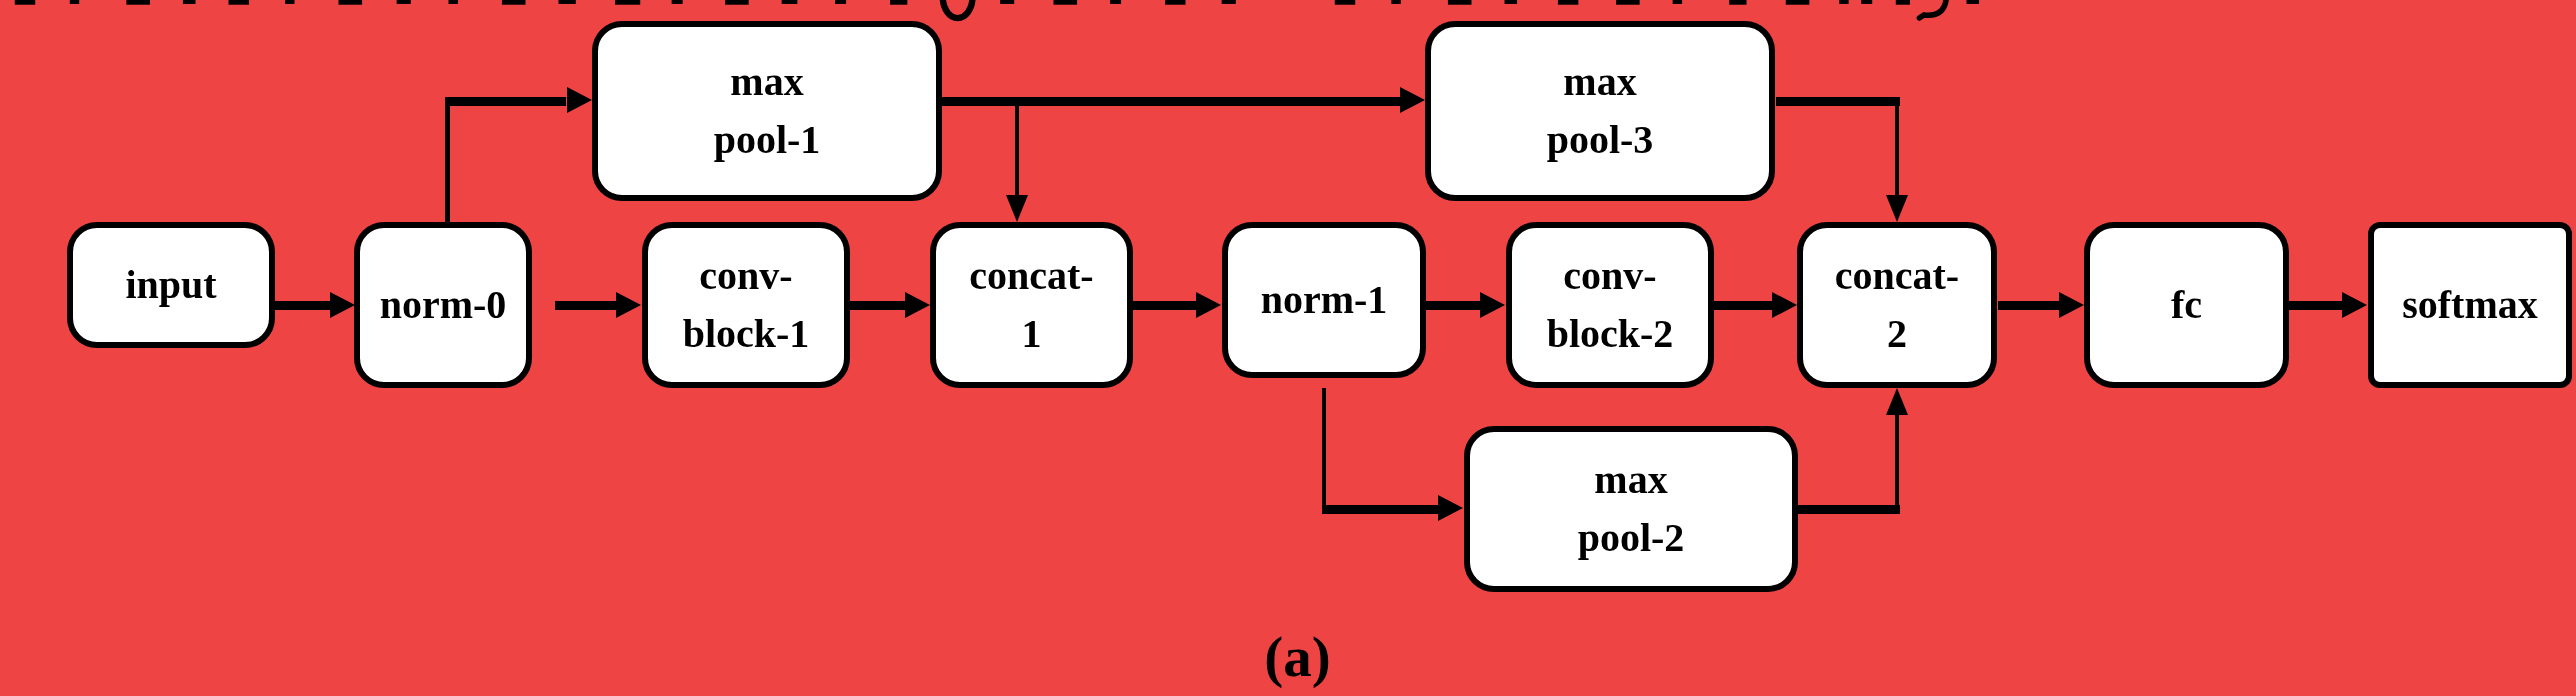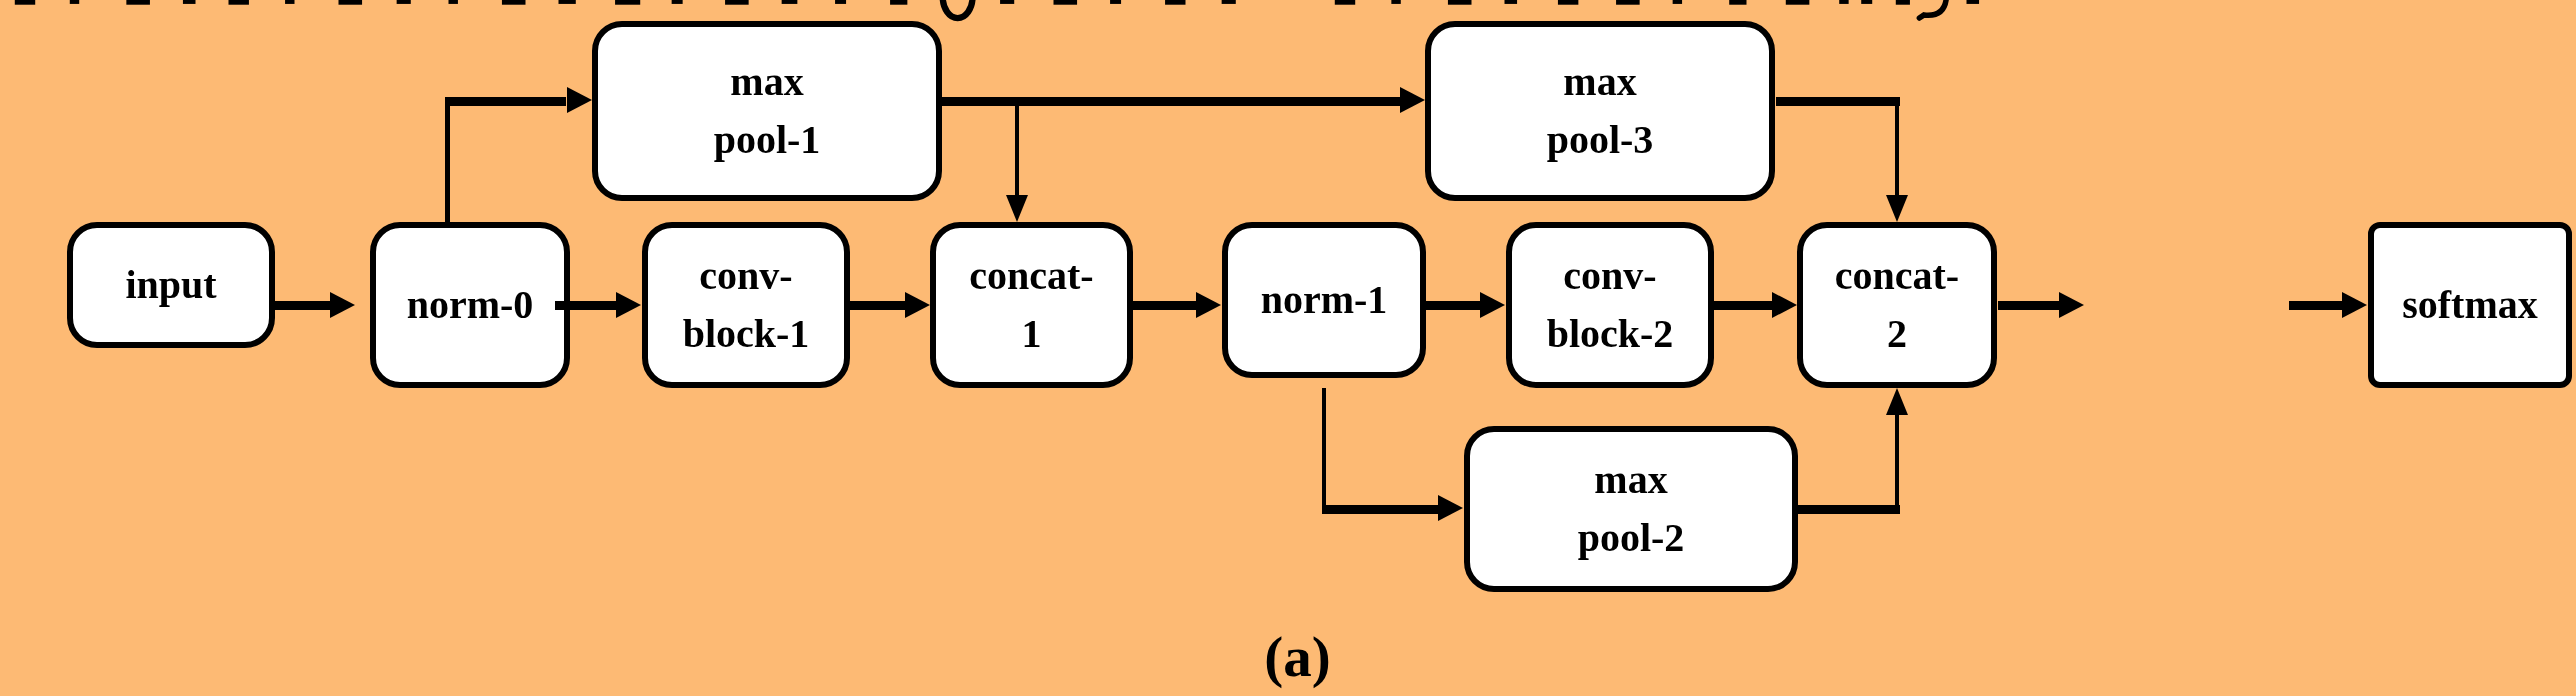--- a/index.html
+++ b/index.html
@@ -1,16 +1,16 @@
 <!DOCTYPE html>
 <html style="font-size:12.7px"><head>
 <meta charset="utf-8">
 <style>
   html,body{margin:0;padding:0;background:#fff;}
-  .canvas{position:relative;width:2576px;height:696px;background:#fdba74;overflow:hidden;
+  .canvas{position:relative;width:2576px;height:696px;background:#ef4444;overflow:hidden;
           font-family:"Liberation Serif","DejaVu Serif",serif;}
   .node{position:absolute;box-sizing:border-box;background:#fff;border:6.3px solid #000;
         border-radius:30px;display:flex;align-items:center;justify-content:center;
         text-align:center;font-weight:700;font-size:40px;line-height:1.45;color:#000;
         white-space:pre-line;}
   .hl{position:absolute;height:8.7px;background:#000;}
   .vl{position:absolute;width:4.8px;background:#000;}
   .vthin{position:absolute;width:4px;background:#000;}
   .ah{position:absolute;width:0;height:0;}
   .ah.r{border-top:13.5px solid transparent;border-bottom:13.5px solid transparent;border-left:25px solid #000;}
@@ -66,30 +66,31 @@
     <ellipse cx="1208" cy="-4" rx="19" ry="27" fill="none" stroke="#000" stroke-width="8"></ellipse>
     <path d="M 2466 0 C 2464 13, 2456 21, 2438 19 l -6 4" fill="none" stroke="#000" stroke-width="7" stroke-linecap="round"></path>
   </svg>
 
   <div class="node" style="left:592px;top:21.4px;width:350px;height:180px;">max
 pool-1</div>
   <div class="node" style="left:1425px;top:21.4px;width:350px;height:180px;">max
 pool-3</div>
 
   <div class="node" style="left:67px;top:222px;width:208px;height:126px;">input</div>
-  <div class="node" style="left:370px;top:222px;width:200px;height:166px;">norm-0</div>
+  <div class="node" style="left:354px;top:222px;width:178px;height:166px;">norm-0</div>
   <div class="node" style="left:642px;top:222px;width:208px;height:166px;">conv-
 block-1</div>
   <div class="node" style="left:930px;top:222px;width:203px;height:166px;">concat-
 1</div>
   <div class="node" style="left:1222px;top:222px;width:204px;height:156px;">norm-1</div>
   <div class="node" style="left:1506px;top:222px;width:208px;height:166px;">conv-
 block-2</div>
   <div class="node" style="left:1797px;top:222px;width:200px;height:166px;">concat-
 2</div>
+  <div class="node" style="left:2084px;top:222px;width:205px;height:166px;">fc</div>
   <div class="node" style="left:2368px;top:222px;width:204px;height:166px;border-radius:12px;">softmax</div>
 
   <div class="node" style="left:1464px;top:426px;width:334px;height:166px;">max
 pool-2</div>
 
   <div class="hl" style="left:275px;top:301px;width:55px;"></div>
   <div class="ah r" style="left:330px;top:292px;"></div>
 
   <div class="hl" style="left:555px;top:301px;width:62px;"></div>
   <div class="ah r" style="left:616px;top:292px;"></div>

